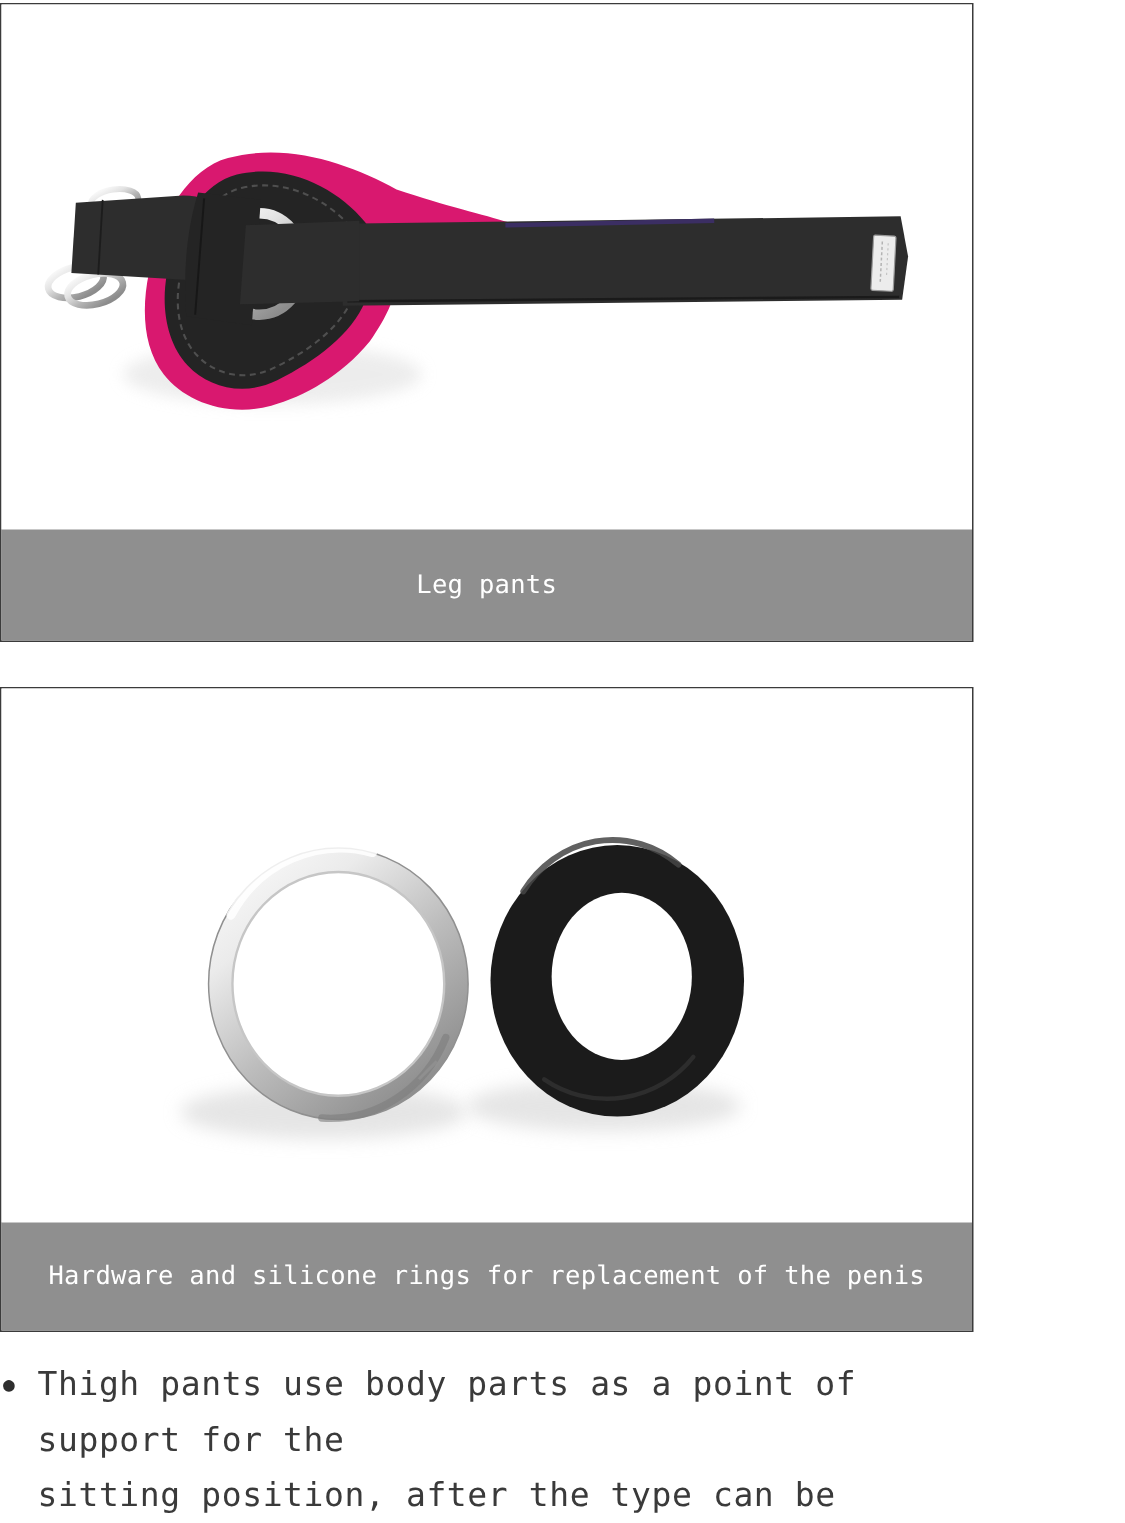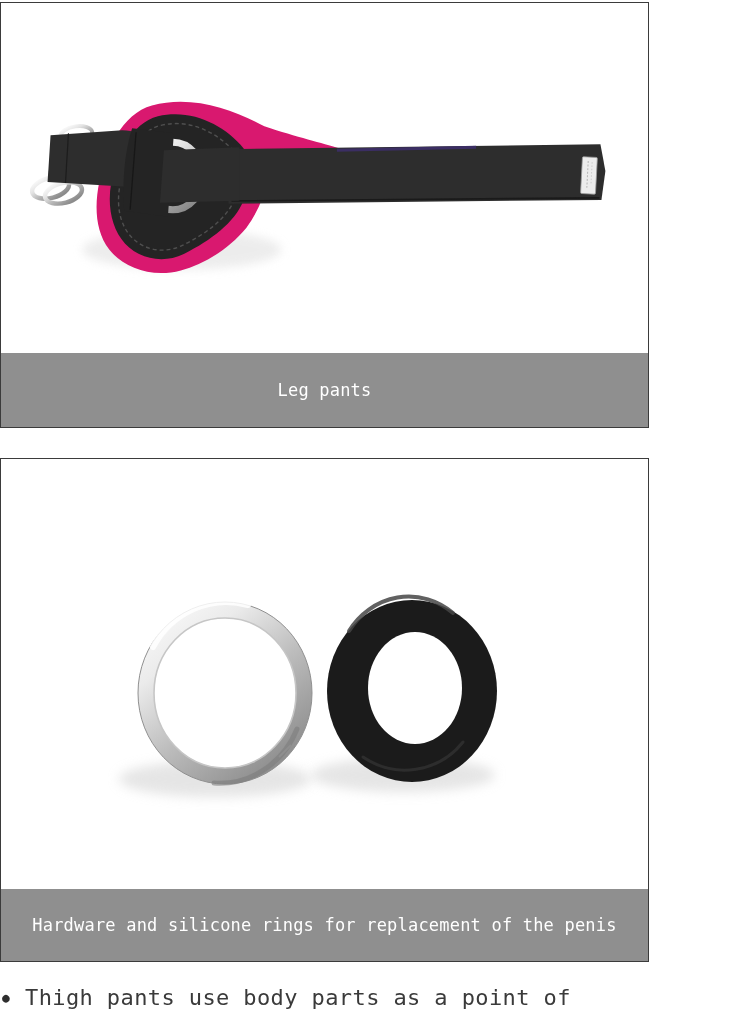--- a/index.html
+++ b/index.html
@@ -15,21 +15,21 @@
   }
   .panel {
     box-sizing: border-box;
     width: 649px;
     border: 1px solid var(--panel-border, #3b3b3b);
     background: #ffffff;
     display: flex;
     flex-direction: column;
   }
   .panel.first { height: 426px; margin-bottom: 30px; }
-  .panel.second { height: 504px; }
+  .panel.second { height: 430px; }
   .panel-image {
     flex: 1 1 auto;
     overflow: hidden;
     background: #ffffff;
   }
   .panel-image svg { display: block; width: 100%; height: 100%; }
   .caption-bar {
     flex: 0 0 auto;
     background: var(--caption-bg, #8f8f8f);
     color: var(--caption-text, #ffffff);

